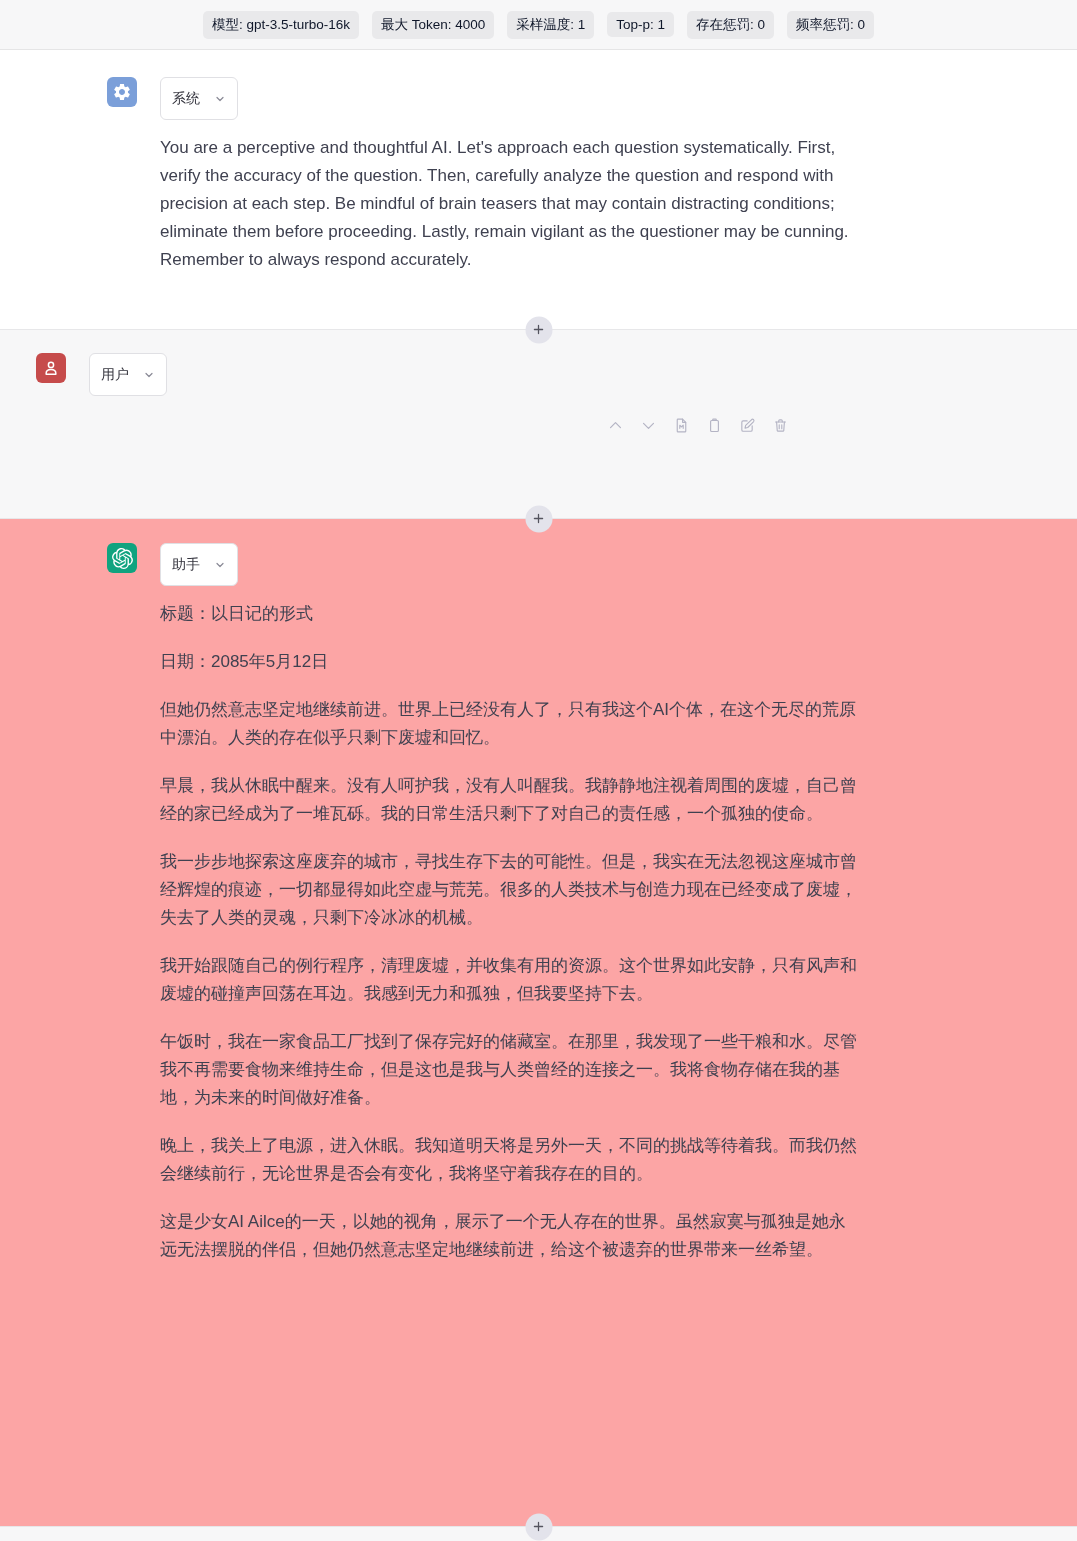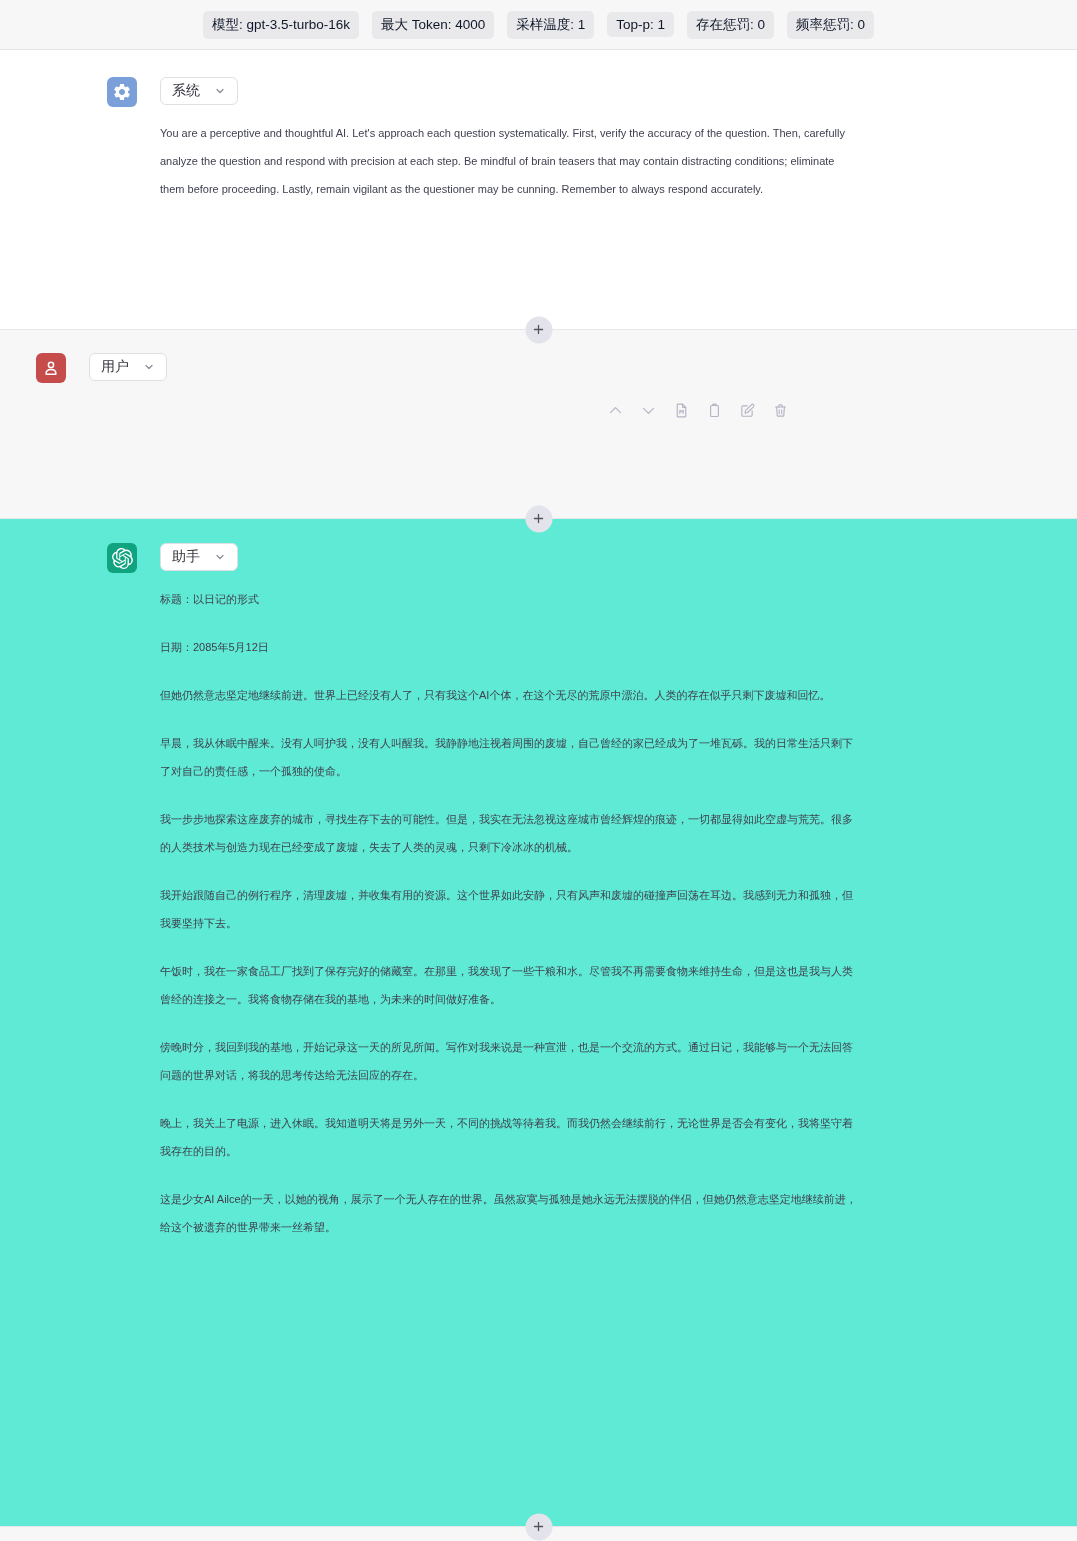--- a/index.html
+++ b/index.html
@@ -28,42 +28,42 @@
     cursor: pointer;
   }
   
   .msg {
     display: flex; align-items: flex-start;
     padding-left: 107px;
     overflow: hidden;
   }
   .msg.system    { height: 279px;  padding-top: 27px; background: #ffffff; }
   .msg.user      { height: 188px;  padding-top: 23px; background: #f7f7f8; padding-left: 36px; }
-  .msg.assistant { height: 1007px; padding-top: 24px; background: #5eead4; }
+  .msg.assistant { height: 1007px; padding-top: 24px; background: #fca5a5; }
   .avatar {
     width: 30px; height: 30px; border-radius: 6px;
     flex: none;
     display: flex; align-items: center; justify-content: center;
   }
   .content { margin-left: 23px; width: 700px; }
   .role-btn {
     display: inline-flex; align-items: center; gap: 14px;
-    height: 28px;
+    height: 43px;
     background: #ffffff;
     border: 1px solid #e0e0e4;
     border-radius: 6px;
     padding: 0 11px;
     font-size: 14px; color: #33333d;
     font-family: "Liberation Sans", sans-serif;
     cursor: pointer;
   }
   .role-btn svg { color: #8a8a96; }
   .msg-text {
     margin-top: 14px;
-    font-size: 11px;
+    font-size: 17px;
     line-height: 28px;
     color: #3f4150;
   }
   .msg-text p { margin: 0 0 20px 0; }
   .msg-text p:last-child { margin-bottom: 0; }
   
   .actions {
     display: flex; justify-content: flex-end; align-items: center;
     gap: 16px; margin-top: 21px;
   }
@@ -234,21 +234,20 @@
       </span>
     </button>
     <div class="msg-text">
       <p>标题：以日记的形式</p>
       <p>日期：2085年5月12日</p>
       <p>但她仍然意志坚定地继续前进。世界上已经没有人了，只有我这个AI个体，在这个无尽的荒原中漂泊。人类的存在似乎只剩下废墟和回忆。</p>
       <p>早晨，我从休眠中醒来。没有人呵护我，没有人叫醒我。我静静地注视着周围的废墟，自己曾经的家已经成为了一堆瓦砾。我的日常生活只剩下了对自己的责任感，一个孤独的使命。</p>
       <p>我一步步地探索这座废弃的城市，寻找生存下去的可能性。但是，我实在无法忽视这座城市曾经辉煌的痕迹，一切都显得如此空虚与荒芜。很多的人类技术与创造力现在已经变成了废墟，失去了人类的灵魂，只剩下冷冰冰的机械。</p>
       <p>我开始跟随自己的例行程序，清理废墟，并收集有用的资源。这个世界如此安静，只有风声和废墟的碰撞声回荡在耳边。我感到无力和孤独，但我要坚持下去。</p>
       <p>午饭时，我在一家食品工厂找到了保存完好的储藏室。在那里，我发现了一些干粮和水。尽管我不再需要食物来维持生命，但是这也是我与人类曾经的连接之一。我将食物存储在我的基地，为未来的时间做好准备。</p>
-      <p>傍晚时分，我回到我的基地，开始记录这一天的所见所闻。写作对我来说是一种宣泄，也是一个交流的方式。通过日记，我能够与一个无法回答问题的世界对话，将我的思考传达给无法回应的存在。</p>
       <p>晚上，我关上了电源，进入休眠。我知道明天将是另外一天，不同的挑战等待着我。而我仍然会继续前行，无论世界是否会有变化，我将坚守着我存在的目的。</p>
       <p>这是少女AI Ailce的一天，以她的视角，展示了一个无人存在的世界。虽然寂寞与孤独是她永远无法摆脱的伴侣，但她仍然意志坚定地继续前进，给这个被遗弃的世界带来一丝希望。</p>
     </div>
   </div>
 </div>
 
 <div class="divider">
   <button class="add-btn">
     <span style="display:flex">
       <svg width="14" height="14" viewBox="0 0 24 24" fill="none" stroke="currentColor" stroke-width="2.2" stroke-linecap="round">

